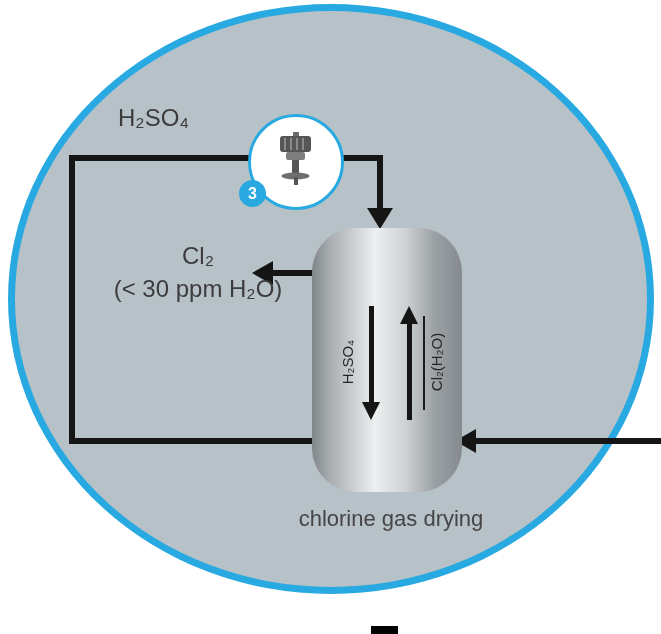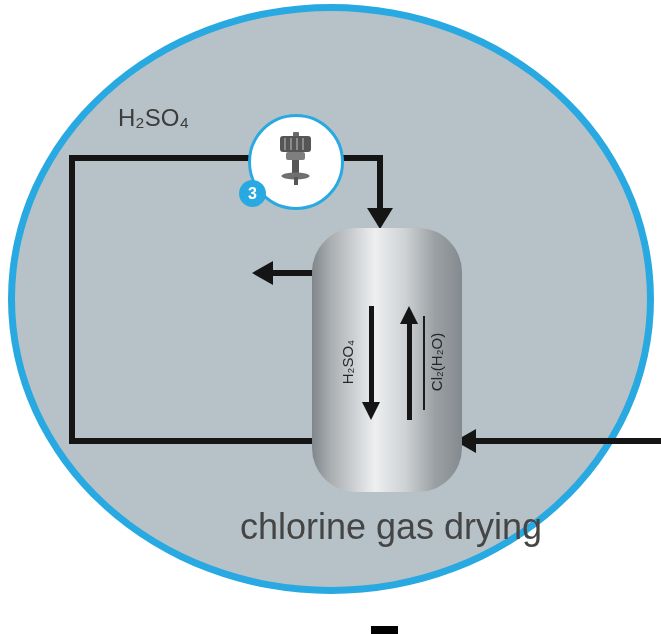--- a/index.html
+++ b/index.html
@@ -123,21 +123,21 @@
     display: flex;
     align-items: center;
     justify-content: center;
   }
 
   
   .txt { position: absolute; color: #3c3c3c; }
   #feed-label { left: 118px; top: 104px; font-size: 24px; }
   #product-label { left: 78px; top: 242px; width: 240px; text-align: center; font-size: 24px; }
   #product-label .line2 { margin-top: 5px; }
-  #caption { left: 196px; top: 506px; width: 390px; text-align: center; font-size: 36px; color: #454545; }
+  #caption { left: 196px; top: 506px; width: 390px; text-align: center; font-size: 22px; color: #454545; }
 
   
   #crop-fragment {
     position: absolute;
     left: 371px; top: 626px;
     width: 27px; height: 8px;
     background: #000000;
   }
 </style>
 </head>
@@ -180,18 +180,22 @@
       <rect x="22" y="22" width="19" height="8" rx="2" fill="#7e7e7e"></rect>
       <rect x="28" y="30" width="7" height="14" fill="#565656"></rect>
       <ellipse cx="31.5" cy="46" rx="14" ry="3.5" fill="#6f6f6f"></ellipse>
       <rect x="30" y="47" width="4" height="8" fill="#565656"></rect>
     </svg>
   </div>
   <div class="badge">3</div>
 
   <div class="txt" id="feed-label">H₂SO₄</div>
 
+  <div class="txt" id="product-label">
+    <div class="line1">Cl₂</div>
+    <div class="line2">(&lt; 30 ppm H₂O)</div>
+  </div>
 
   <div class="txt" id="caption">chlorine gas drying</div>
 
   <div id="crop-fragment"></div>
 
 </div>
 
 </body></html>

